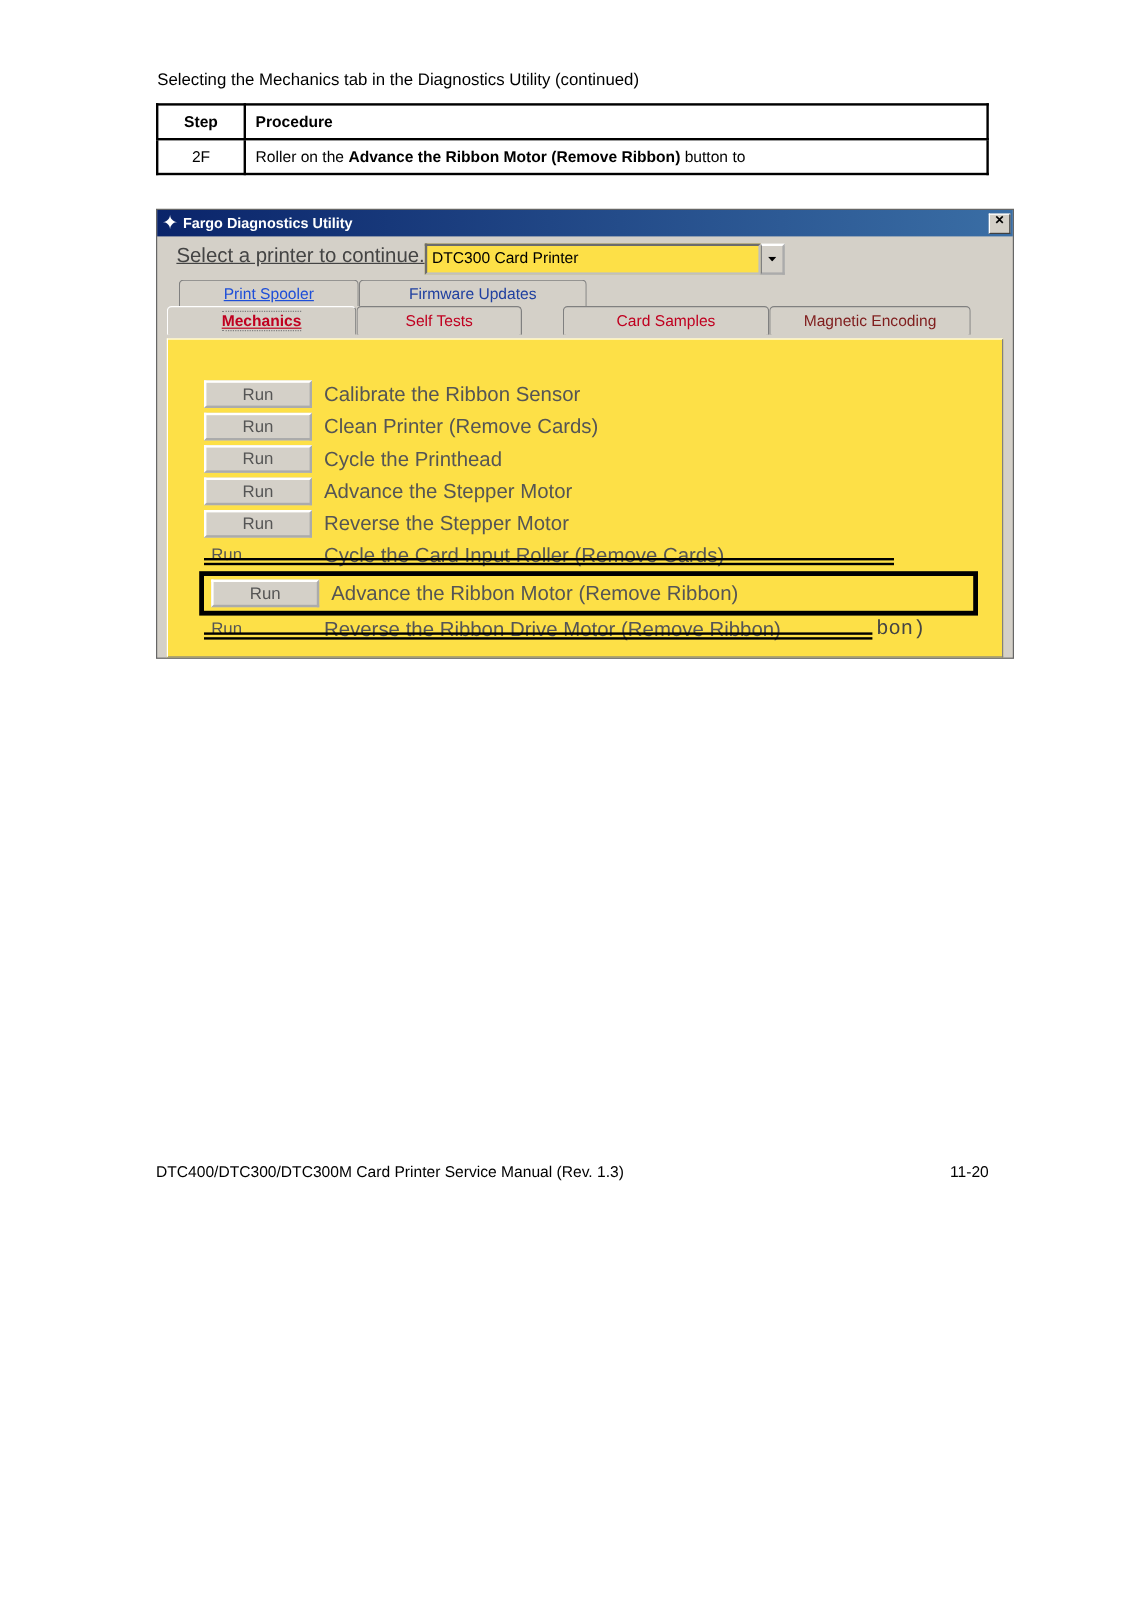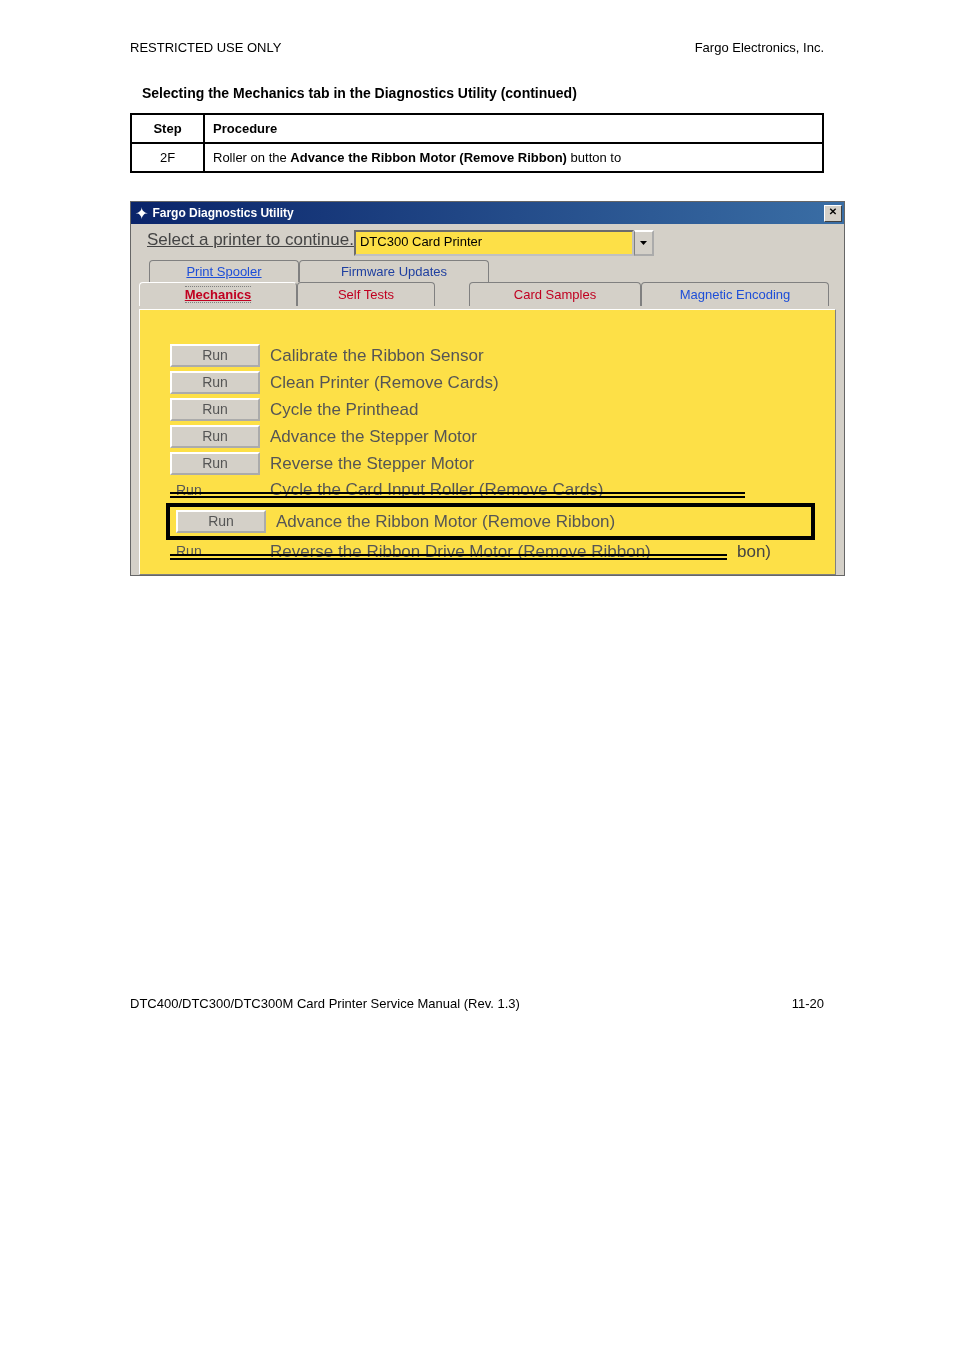--- a/index.html
+++ b/index.html
@@ -13,22 +13,22 @@
     padding: 40px 130px 0 130px;
   }
   .header-row {
     display: flex;
     justify-content: space-between;
     font-size: 13px;
     margin-bottom: 30px;
   }
   .section-heading {
     font-size: 14px;
-    font-weight: bold;
-    margin: 18px 0 12px 12px;
+    font-weight: normal;
+    margin: 18px 0 12px 1px;
   }
   table.doc-table {
     border-collapse: collapse;
     width: 100%;
     font-size: 13px;
   }
   table.doc-table th, table.doc-table td {
     border: 2px solid #000000;
     padding: 6px 8px;
     text-align: left;
@@ -159,21 +159,21 @@
   }
   .tab-mech span {
     color: #c00020;
     font-weight: bold;
     text-decoration: underline;
     border-top: 1px dotted #808080;
     border-bottom: 1px dotted #808080;
   }
   .tab-self { left: 158px; width: 138px; color: #c00020; }
   .tab-card { left: 330px; width: 172px; color: #c00020; }
-  .tab-mag  { left: 502px; width: 188px; color: #1d4ed8; }
+  .tab-mag  { left: 502px; width: 168px; color: #7f1d1d; }
 
   .tab-panel {
     border: 1px solid #808080;
     border-left-color: #fff;
     border-top-color: #fff;
     background: #fde047;
     margin-top: -1px;
     padding: 34px 20px 10px 30px;
     position: relative;
     box-sizing: border-box;
@@ -236,24 +236,20 @@
     justify-content: space-between;
     font-size: 13px;
     margin-top: 420px;
     padding: 0 0 30px 0;
   }
 </style>
 </head>
 <body>
 
 <div class="page-wrap">
-  <div class="header-row">
-    <span>RESTRICTED USE ONLY</span>
-    <span>Fargo Electronics, Inc.</span>
-  </div>
 
   <div class="section-heading">Selecting the Mechanics tab in the Diagnostics Utility (continued)</div>
 
   <table class="doc-table">
     <tbody>
         <tr>
       <th class="step-col">Step</th>
       <th>Procedure</th>
     </tr>
     <tr>
@@ -336,21 +332,21 @@
         </div>
 
         <div class="strike-row bottom-strike" style="height:20px; overflow:hidden;">
           <div style="display:flex; align-items:center;">
             <div style="width:90px; margin-right:10px; position:relative; height:20px;">
               <span class="strike-text" style="font-size:14px; position:relative; top:0; left:6px;">Run</span>
             </div>
             <span class="strike-text">Reverse the Ribbon Drive Motor (Remove Ribbon)</span>
           </div>
           <div class="strike-over" style="right:88px;"></div>
-          <span class="ribbon-tail" style="position:absolute; right:44px; top:0;">bon)</span>
+          <span class="ribbon-tail" style="position:absolute; right:44px; top:0;font-family:Liberation Mono, monospace;">bon)</span>
         </div>
 
       </div>
     </div>
   </div>
 
   <div class="footer-row">
     <span>DTC400/DTC300/DTC300M Card Printer Service Manual (Rev. 1.3)</span>
     <span>11-20</span>
   </div>

